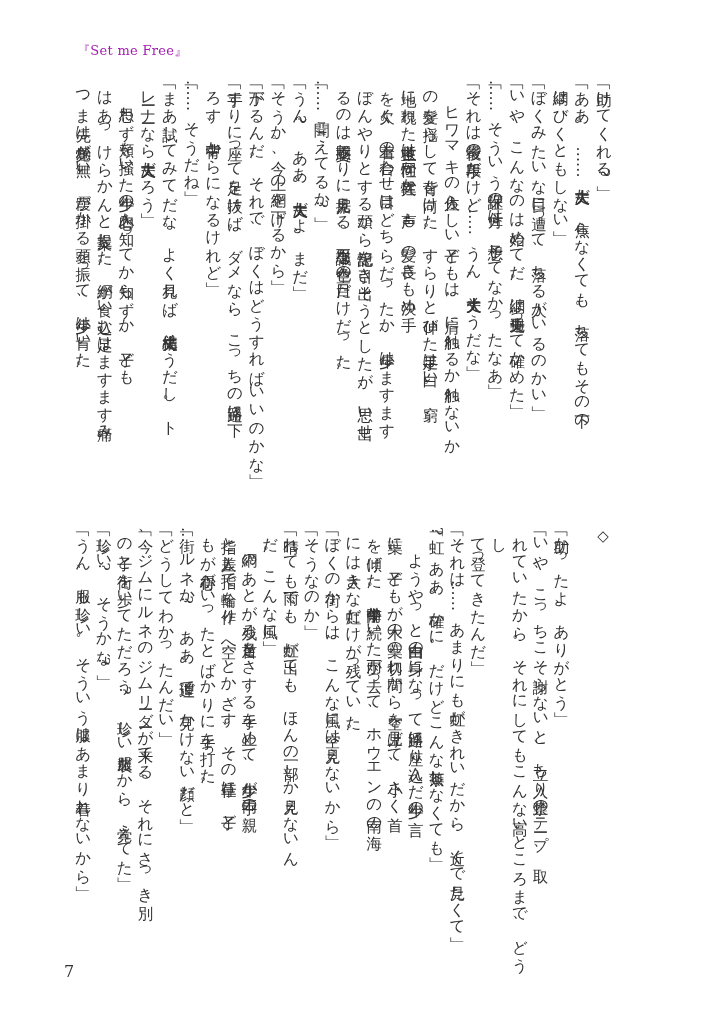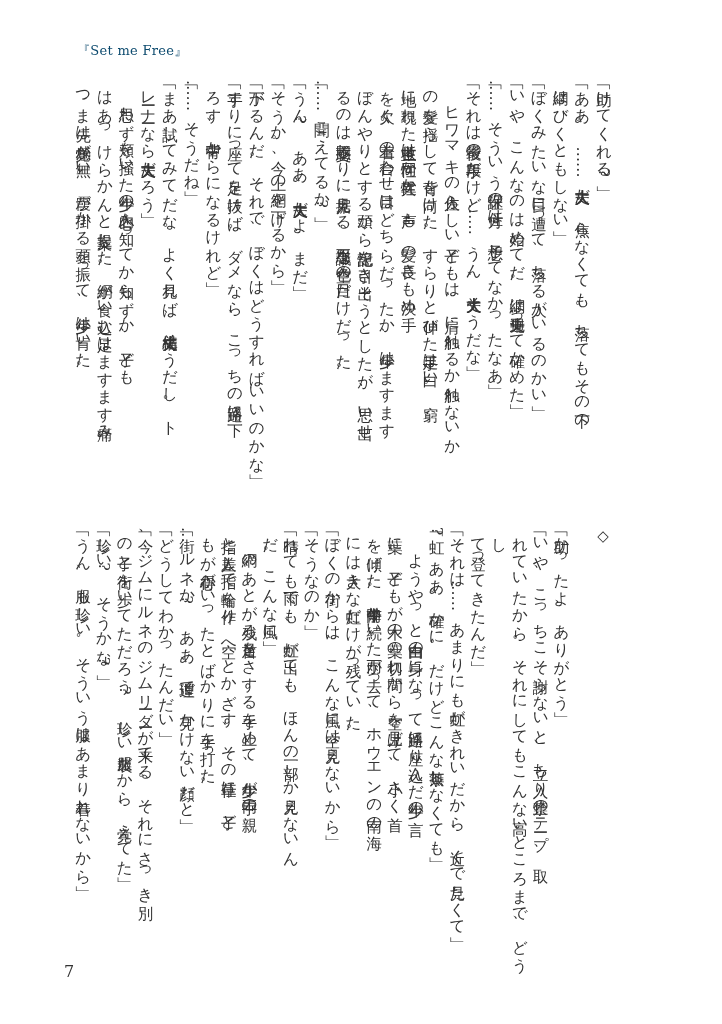--- a/index.html
+++ b/index.html
@@ -21,21 +21,21 @@
     height: 1024px;
     background: #ffffff;
     color: #333333;
   }
   .header-title {
     position: absolute;
     left: 77px;
     top: 42px;
     font-size: 13px;
     letter-spacing: 0.3px;
-    color: #0c4a6e;
+    color: #a21caf;
   }
   
   .vtext {
     writing-mode: vertical-rl;
     text-orientation: mixed;
     white-space: pre-line;
     color: #333333;
   }
   .section-top {
     position: absolute;

